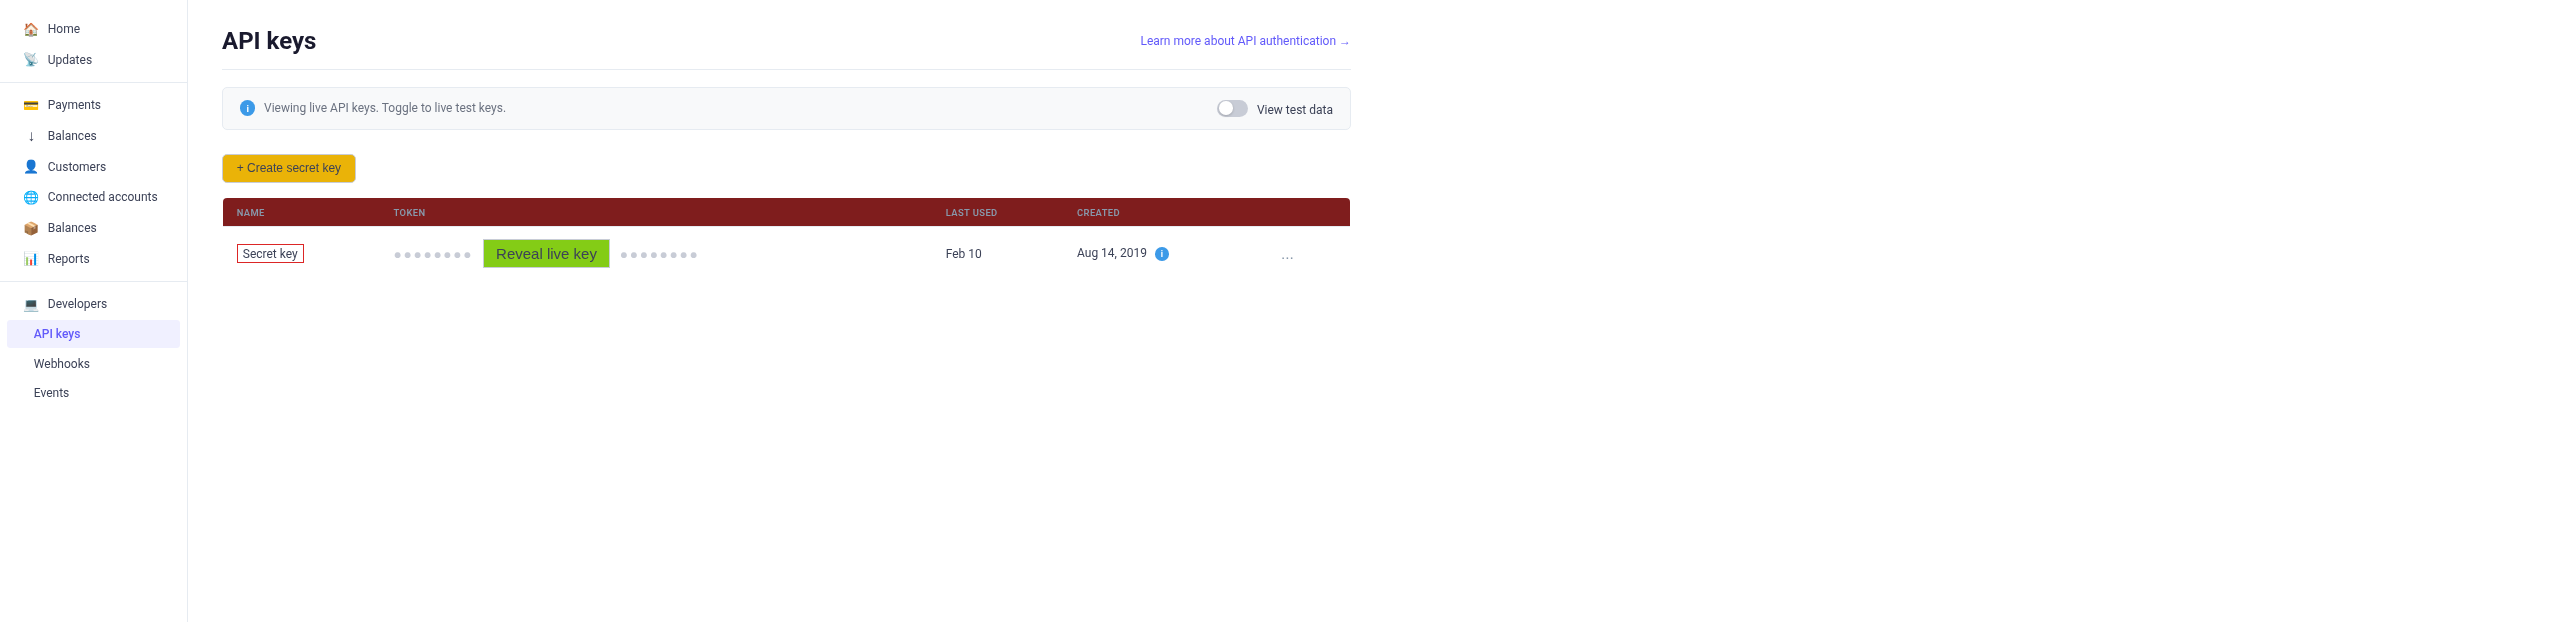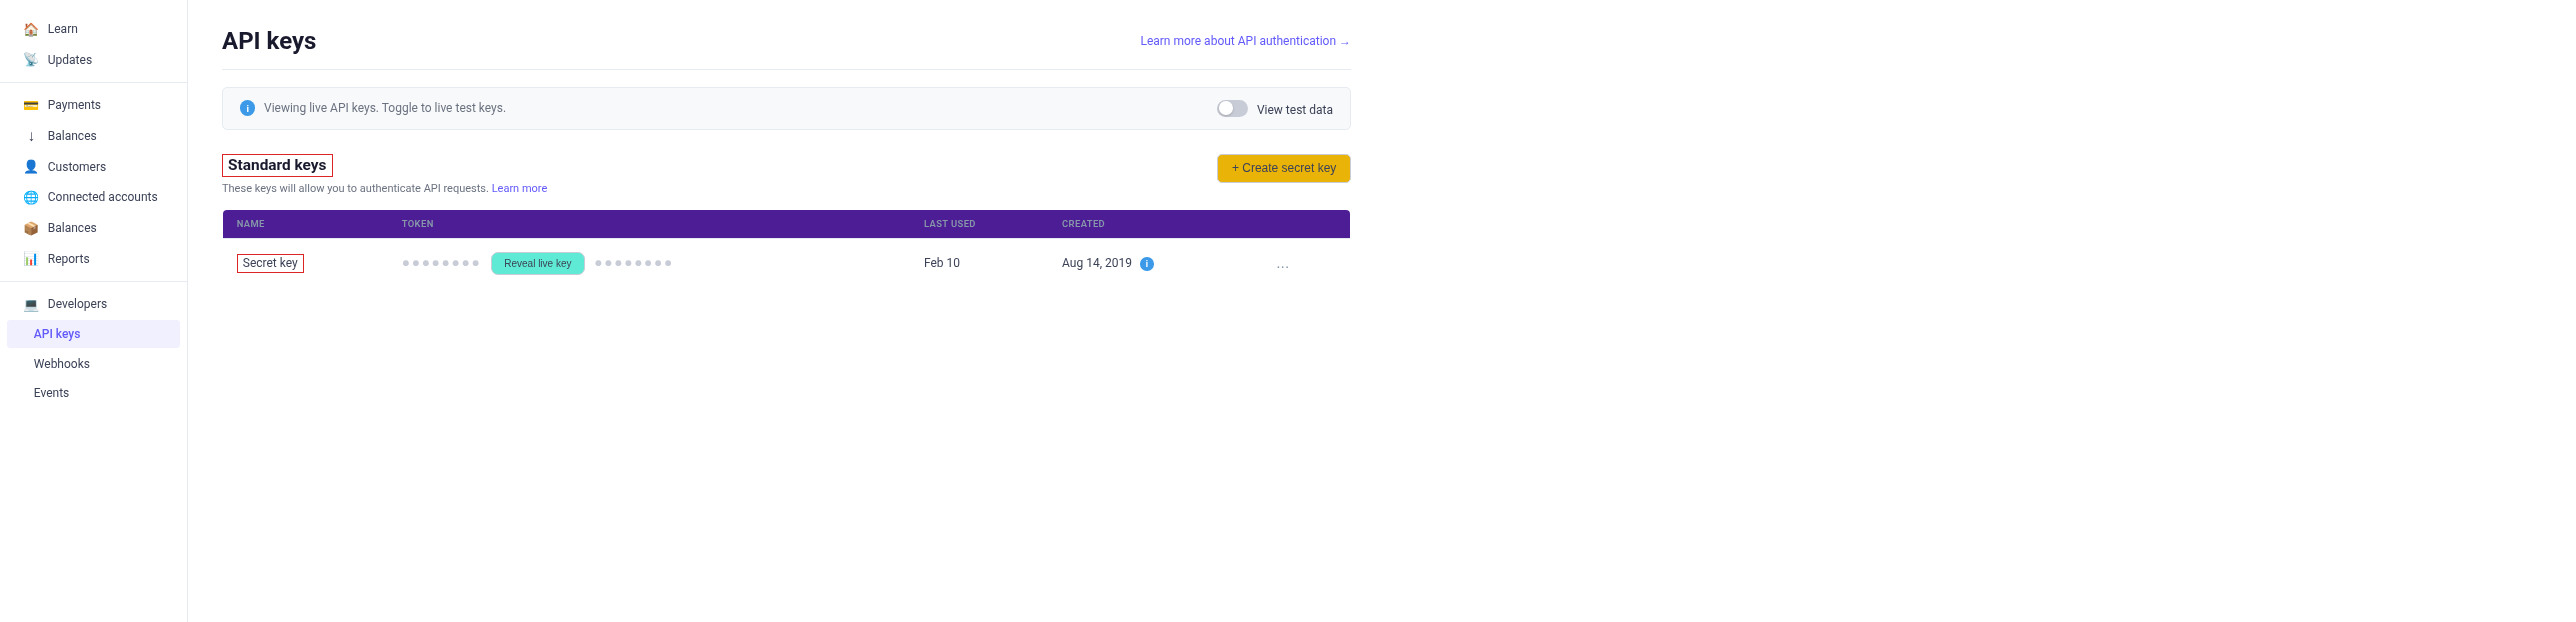--- a/index.html
+++ b/index.html
@@ -173,21 +173,21 @@
       overflow: hidden;
     }
     .api-table th {
       text-align: left;
       padding: 8.6px 13.7px;
       font-size: 9.4px;
       font-weight: 600;
       color: #8898aa;
       text-transform: uppercase;
       letter-spacing: 0.4px;
-      background: #4c1d95;
+      background: #7f1d1d;
       border-bottom: 0.9px solid #e6ebf1;
     }
     .api-table td {
       padding: 12px 13.7px;
       font-size: 12px;
       color: #3c4257;
       border-bottom: 0.9px solid #e6ebf1;
       vertical-align: middle;
     }
     .api-table tr:last-child td { border-bottom: none; }
@@ -198,24 +198,24 @@
       display: inline-block;
     }
     .token-cell {
       font-family: monospace;
       font-size: 11px;
       color: #3c4257;
     }
     .reveal-btn {
       padding: 5.1px 12px;
       border: 0.9px solid #c8ccd6;
-      border-radius: 7px;
-      background: #5eead4;
-      cursor: pointer;
-      font-size: 10px;
+      border-radius: 0;
+      background: #84cc16;
+      cursor: pointer;
+      font-size: 15px;
       color: #3c4257;
       margin: 0 6.8px;
     }
     .masked-dots {
       color: #c8ccd6;
       letter-spacing: 1.7px;
       font-size: 13.7px;
     }
     .info-circle {
       width: 13.7px;
@@ -239,21 +239,21 @@
       font-size: 15.4px;
       padding: 3.4px 6.8px;
     }
   </style>
 </head>
 <body>
 
 <nav class="sidebar">
   <div class="sidebar-item">
     <span class="icon">🏠</span>
-    <span>Learn</span>
+    <span>Home</span>
   </div>
   <div class="sidebar-item">
     <span class="icon">📡</span>
     <span>Updates</span>
   </div>
 
   <div class="sidebar-divider"></div>
 
   <div class="sidebar-item">
     <span class="icon">💳</span>
@@ -312,27 +312,20 @@
         <div class="info-icon">i</div>
         <span>Viewing live API keys. Toggle to live test keys.</span>
       </div>
       <div class="toggle-wrapper">
         <div class="toggle"></div>
         <span>View test data</span>
       </div>
     </div>
 
     <div class="section-header">
-      <div class="section-title-area">
-        <div class="section-title">Standard keys</div>
-        <div class="section-subtitle">
-          <span>These keys will allow you to authenticate API requests.</span>
-          <a href="#">Learn more</a>
-        </div>
-      </div>
       <button class="create-key-btn">
         <span>+ Create secret key</span>
       </button>
     </div>
 
     <table class="api-table">
       <thead>
         <tr>
           <th>NAME</th>
           <th>TOKEN</th>

